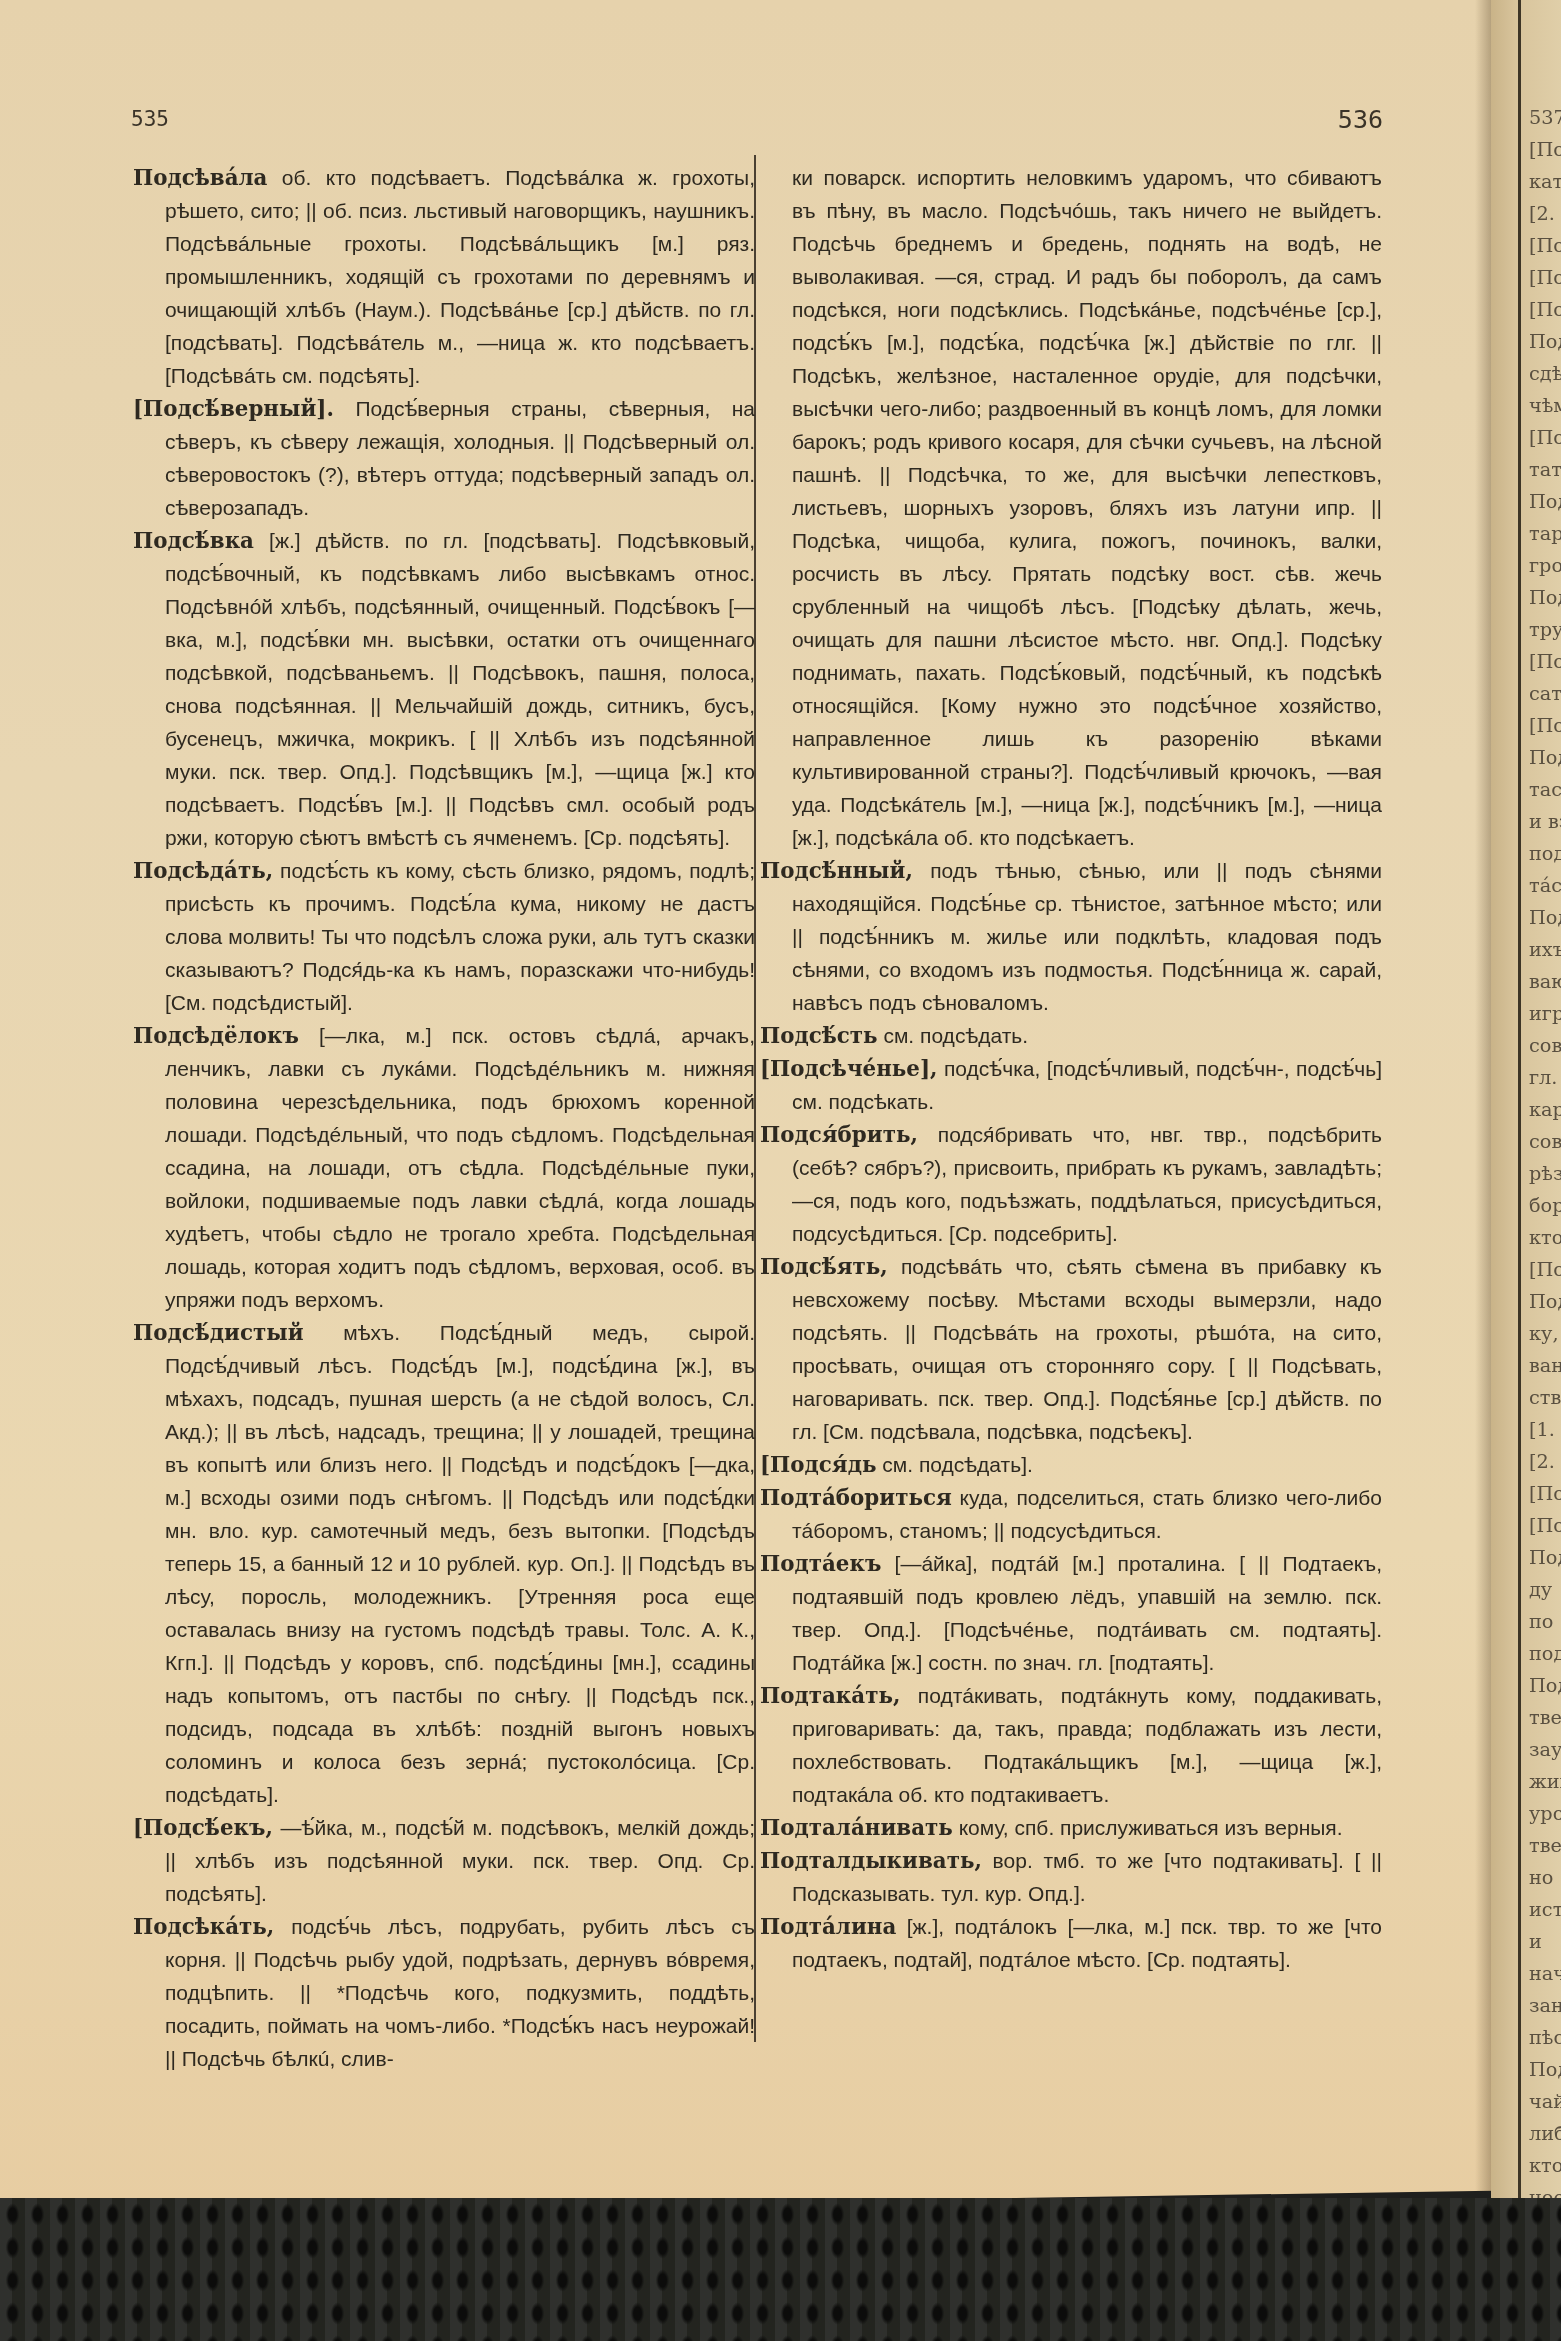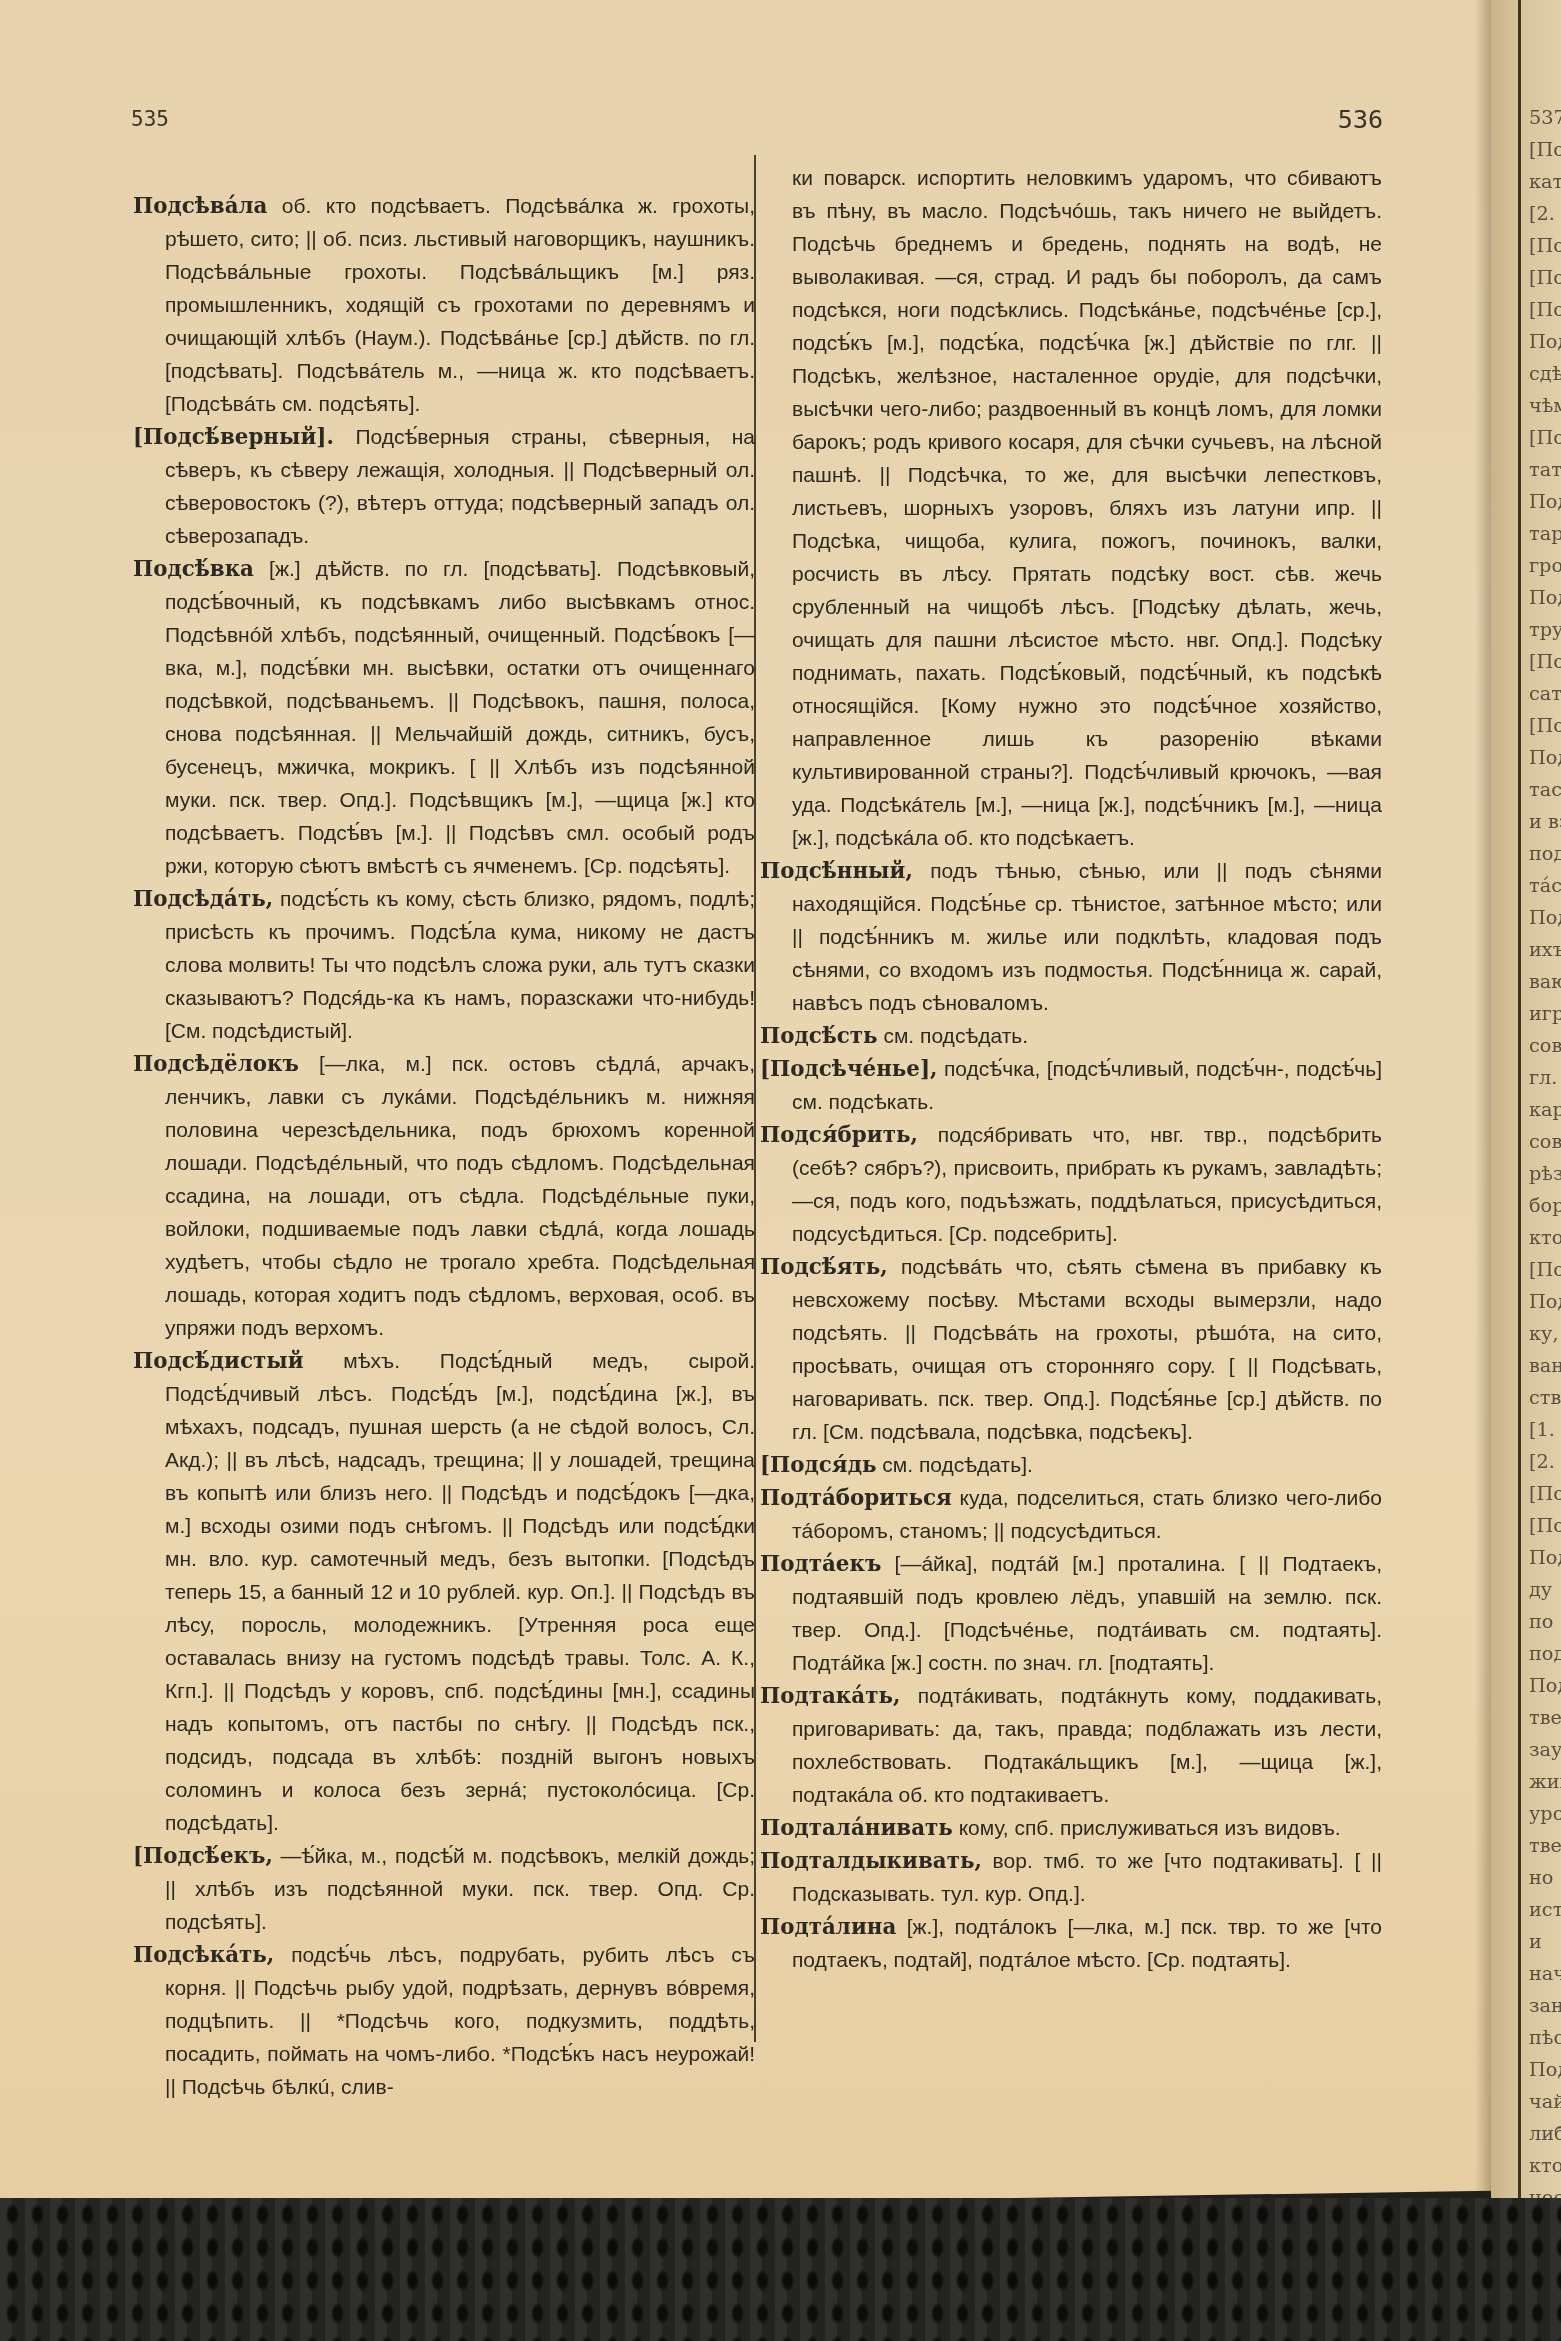--- a/index.html
+++ b/index.html
@@ -41,21 +41,21 @@
   }
   .header .pl { position:absolute; left:0; top:5.4px; font-size:21px; }
   .header .pr { position:absolute; right:0; top:2.7px; font-size:25px; }
   .header .title { position:absolute; left:0; right:0; text-align:center; top:5.4px; font-size:26px; letter-spacing:1.1px; }
   .col {
     position:absolute; top:161px; width:622px;
     font-family:"Liberation Sans", sans-serif;
     font-size:21px; line-height:33px; color:#2e2920;
     text-align:justify;
   }
-  .col.left { left:133px;margin-top:28px; }
+  .col.left { left:133px; }
   .col.right { left:760px; }
   .rule { position:absolute; left:754px; top:155px; width:1.6px; height:1887px; background:#4a4032; }
   .entry { margin:0; padding-left:32px; text-indent:-32px; }
   .entry.cont { text-indent:0; }
   .hw { font-family:"DejaVu Serif", serif; font-weight:bold; font-size:21.4px; }
 </style>
 </head>
 <body>
 
 <div class="page">
@@ -80,21 +80,21 @@
       <p class="entry cont"><span>ки поварск. испортить неловкимъ ударомъ, что сбиваютъ въ пѣну, въ масло. Подсѣчóшь, такъ ничего не выйдетъ. Подсѣчь бреднемъ и бредень, поднять на водѣ, не выволакивая. —ся, страд. И радъ бы поборолъ, да самъ подсѣкся, ноги подсѣклись. Подсѣкáнье, подсѣчéнье [ср.], подсѣ́къ [м.], подсѣ́ка, подсѣ́чка [ж.] дѣйствіе по глг. || Подсѣкъ, желѣзное, настaленное орудіе, для подсѣчки, высѣчки чего-либо; раздвоенный въ концѣ ломъ, для ломки барокъ; родъ кривого косаря, для сѣчки сучьевъ, на лѣсной пашнѣ. || Подсѣчка, то же, для высѣчки лепестковъ, листьевъ, шорныхъ узоровъ, бляхъ изъ латуни ипр. || Подсѣка, чищоба, кулига, пожогъ, починокъ, валки, росчисть въ лѣсу. Прятать подсѣку вост. сѣв. жечь срубленный на чищобѣ лѣсъ. [Подсѣку дѣлать, жечь, очищать для пашни лѣсистое мѣсто. нвг. Опд.]. Подсѣку поднимать, пахать. Подсѣ́ковый, подсѣ́чный, къ подсѣкѣ относящійся. [Кому нужно это подсѣ́чное хозяйство, направленное лишь къ разоренію вѣками культивированной страны?]. Подсѣ́чливый крючокъ, —вая уда. Подсѣкáтель [м.], —ница [ж.], подсѣ́чникъ [м.], —ница [ж.], подсѣкáла об. кто подсѣкаетъ.</span></p>
       <p class="entry"><span class="hw">Подсѣ́нный,</span><span> подъ тѣнью, сѣнью, или || подъ сѣнями находящійся. Подсѣ́нье ср. тѣнистое, затѣнное мѣсто; или || подсѣ́нникъ м. жилье или подклѣть, кладовая подъ сѣнями, со входомъ изъ подмостья. Подсѣ́нница ж. сарай, навѣсъ подъ сѣноваломъ.</span></p>
       <p class="entry"><span class="hw">Подсѣ́сть</span><span> см. подсѣдать.</span></p>
       <p class="entry"><span class="hw">[Подсѣчéнье],</span><span> подсѣ́чка, [подсѣ́чливый, подсѣ́чн-, подсѣ́чь] см. подсѣкать.</span></p>
       <p class="entry"><span class="hw">Подся́брить,</span><span> подся́бривать что, нвг. твр., подсѣбрить (себѣ? сябръ?), присвоить, прибрать къ рукамъ, завладѣть; —ся, подъ кого, подъѣзжать, поддѣлаться, присусѣдиться, подсусѣдиться. [Ср. подсебрить].</span></p>
       <p class="entry"><span class="hw">Подсѣ́ять,</span><span> подсѣвáть что, сѣять сѣмена въ прибавку къ невсхожему посѣву. Мѣстами всходы вымерзли, надо подсѣять. || Подсѣвáть на грохоты, рѣшóта, на сито, просѣвать, очищая отъ сторонняго сору. [ || Подсѣвать, наговаривать. пск. твер. Опд.]. Подсѣ́янье [ср.] дѣйств. по гл. [См. подсѣвала, подсѣвка, подсѣекъ].</span></p>
       <p class="entry"><span class="hw">[Подся́дь</span><span> см. подсѣдать].</span></p>
       <p class="entry"><span class="hw">Подтáбориться</span><span> куда, подселиться, стать близко чего-либо тáборомъ, станомъ; || подсусѣдиться.</span></p>
       <p class="entry"><span class="hw">Подтáекъ</span><span> [—áйка], подтáй [м.] проталина. [ || Подтаекъ, подтаявшій подъ кровлею лёдъ, упавшій на землю. пск. твер. Опд.]. [Подсѣчéнье, подтáивать см. подтаять]. Подтáйка [ж.] состн. по знач. гл. [подтаять].</span></p>
       <p class="entry"><span class="hw">Подтакáть,</span><span> подтáкивать, подтáкнуть кому, поддакивать, приговаривать: да, такъ, правда; подблажать изъ лести, похлебствовать. Подтакáльщикъ [м.], —щица [ж.], подтакáла об. кто подтакиваетъ.</span></p>
-      <p class="entry"><span class="hw">Подталáнивать</span><span> кому, спб. прислуживаться изъ видовъ.</span></p>
+      <p class="entry"><span class="hw">Подталáнивать</span><span> кому, спб. прислуживаться изъ верныя.</span></p>
       <p class="entry"><span class="hw">Подталдыкивать,</span><span> вор. тмб. то же [что подтакивать]. [ || Подсказывать. тул. кур. Опд.].</span></p>
       <p class="entry"><span class="hw">Подтáлина</span><span> [ж.], подтáлокъ [—лка, м.] пск. твр. то же [что подтаекъ, подтай], подтáлое мѣсто. [Ср. подтаять].</span></p>
     </div>
 </div>
 
 <div class="next-page">
   <div class="fold"></div>
   <div class="lines">
     <div>537</div>
     <div id="next-lines">

